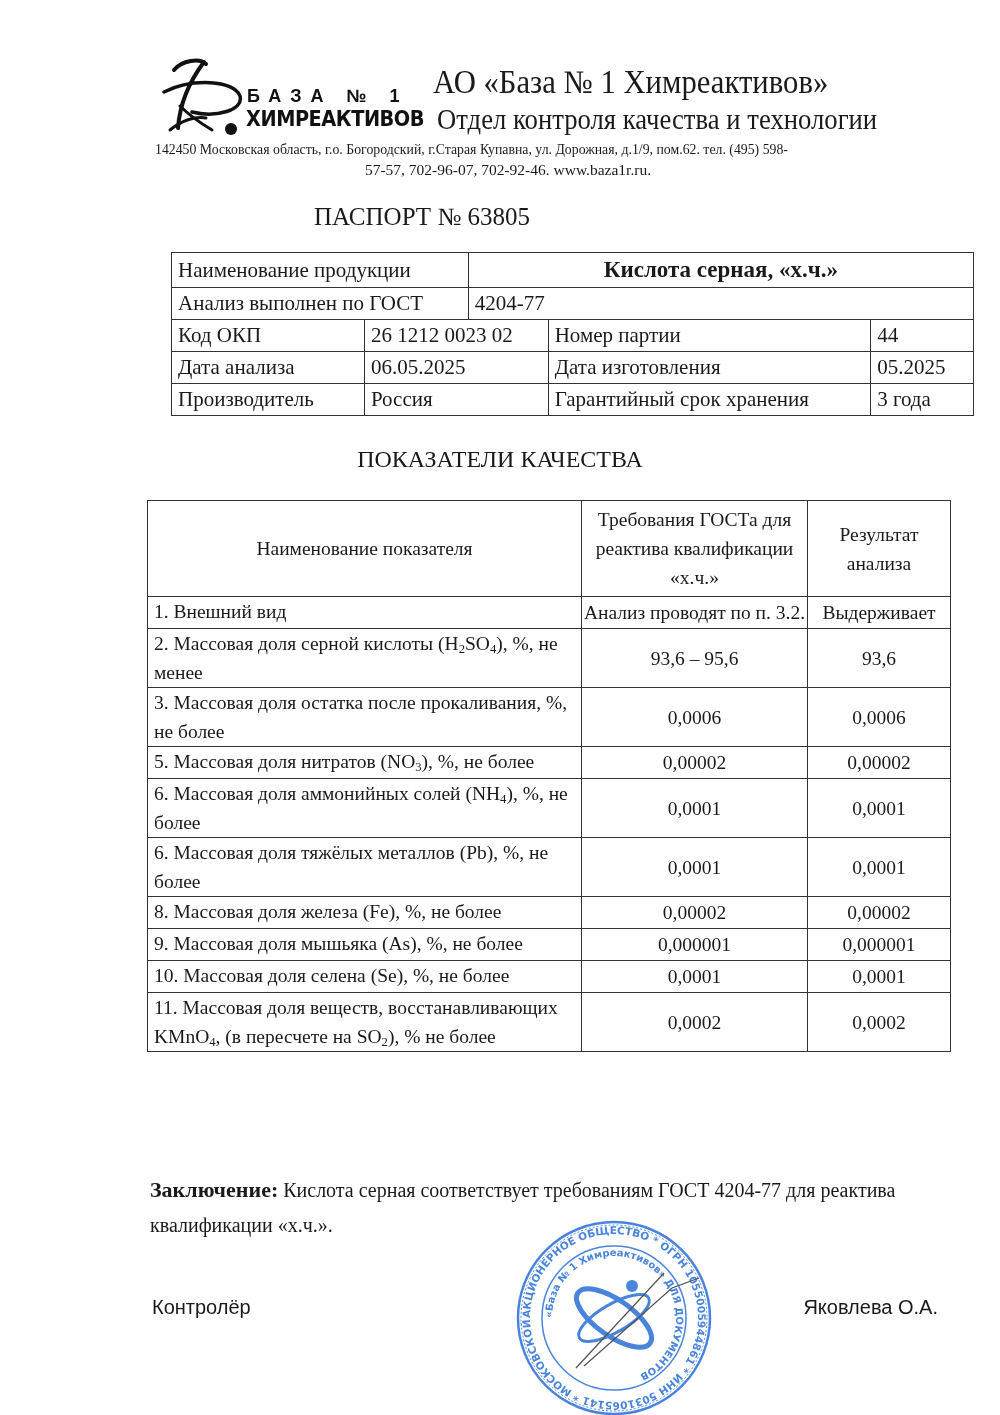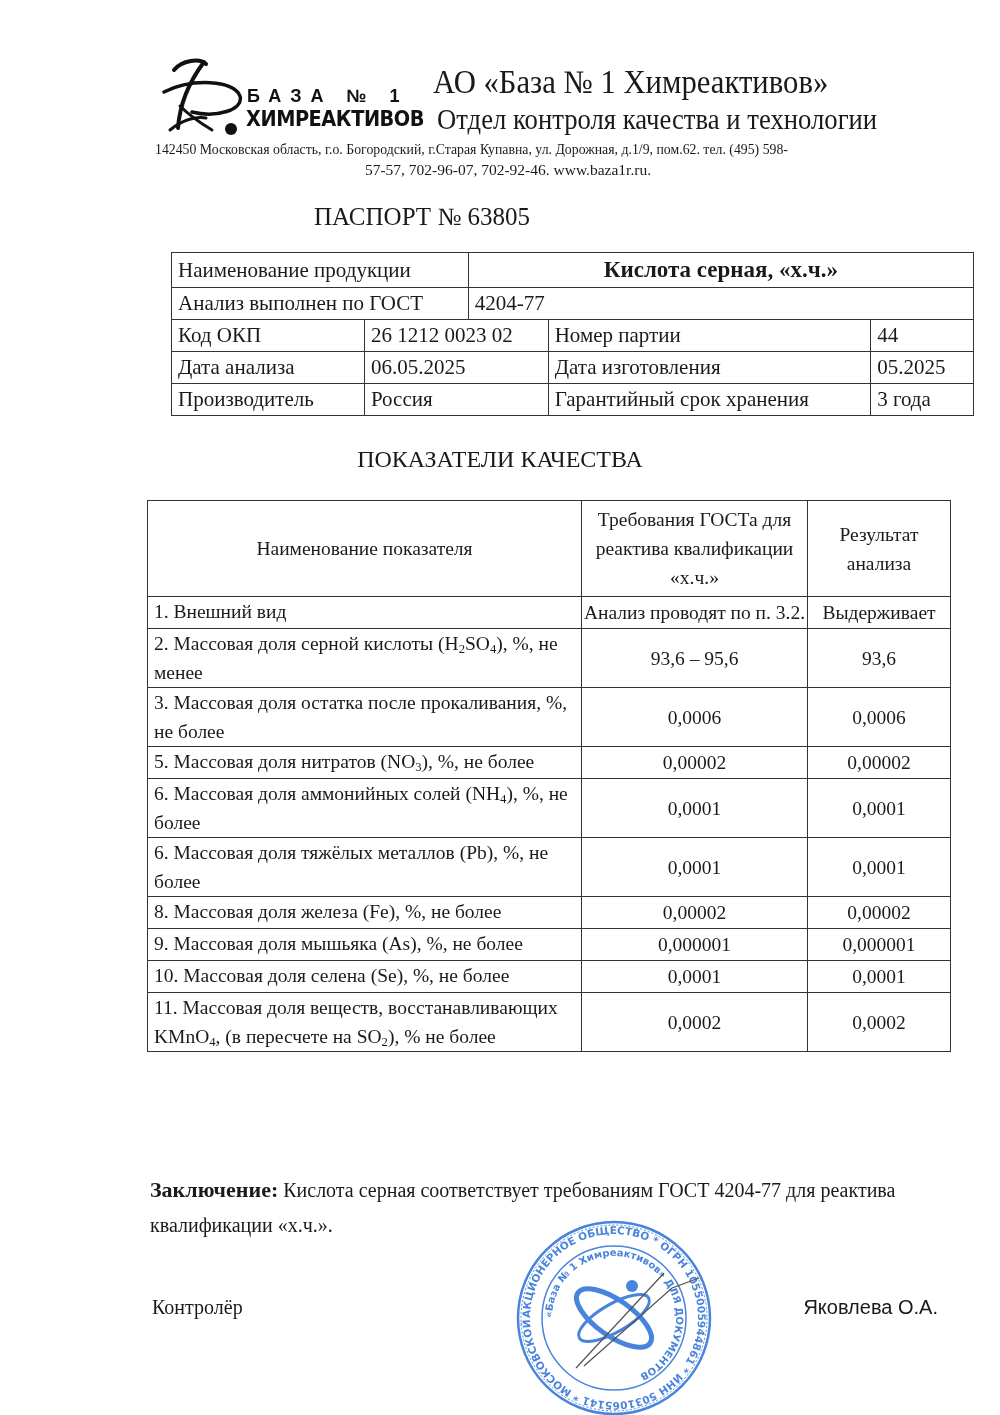--- a/index.html
+++ b/index.html
@@ -40,21 +40,21 @@
   .quality td.name { padding: 0 6px; text-align: left; vertical-align: top; margin-left: 40px; }
   .quality td.val { text-align: center; vertical-align: middle; }
   sub { font-size: 0.65em; vertical-align: -0.25em; line-height: 0; }
 
   
   .conclusion { position: absolute; left: 150px; top: 1172px; width: 790px; font-family: Liberation Serif, serif;
                 font-size: 20px; line-height: 35px; }
   .conclusion b { font-size: 22px; }
 
   
-  .controller { position: absolute; left: 152px; top: 1296px; font-family: Liberation Serif, serif; font-size: 20px; }
+  .controller { position: absolute; left: 152px; top: 1296px; font-family: Liberation Sans, sans-serif; font-size: 20px; }
   .signer { position: absolute; right: 62px; top: 1296px; font-family: "Liberation Sans", "DejaVu Sans", sans-serif; font-size: 20px; }
 
   
   .stamp { position: absolute; left: 514px; top: 1218px; width: 200px; height: 200px; opacity: 0.85; }
 </style>
 </head>
 <body>
 
 <div class="logo">
   <svg width="90" height="82" viewBox="0 0 90 82">

